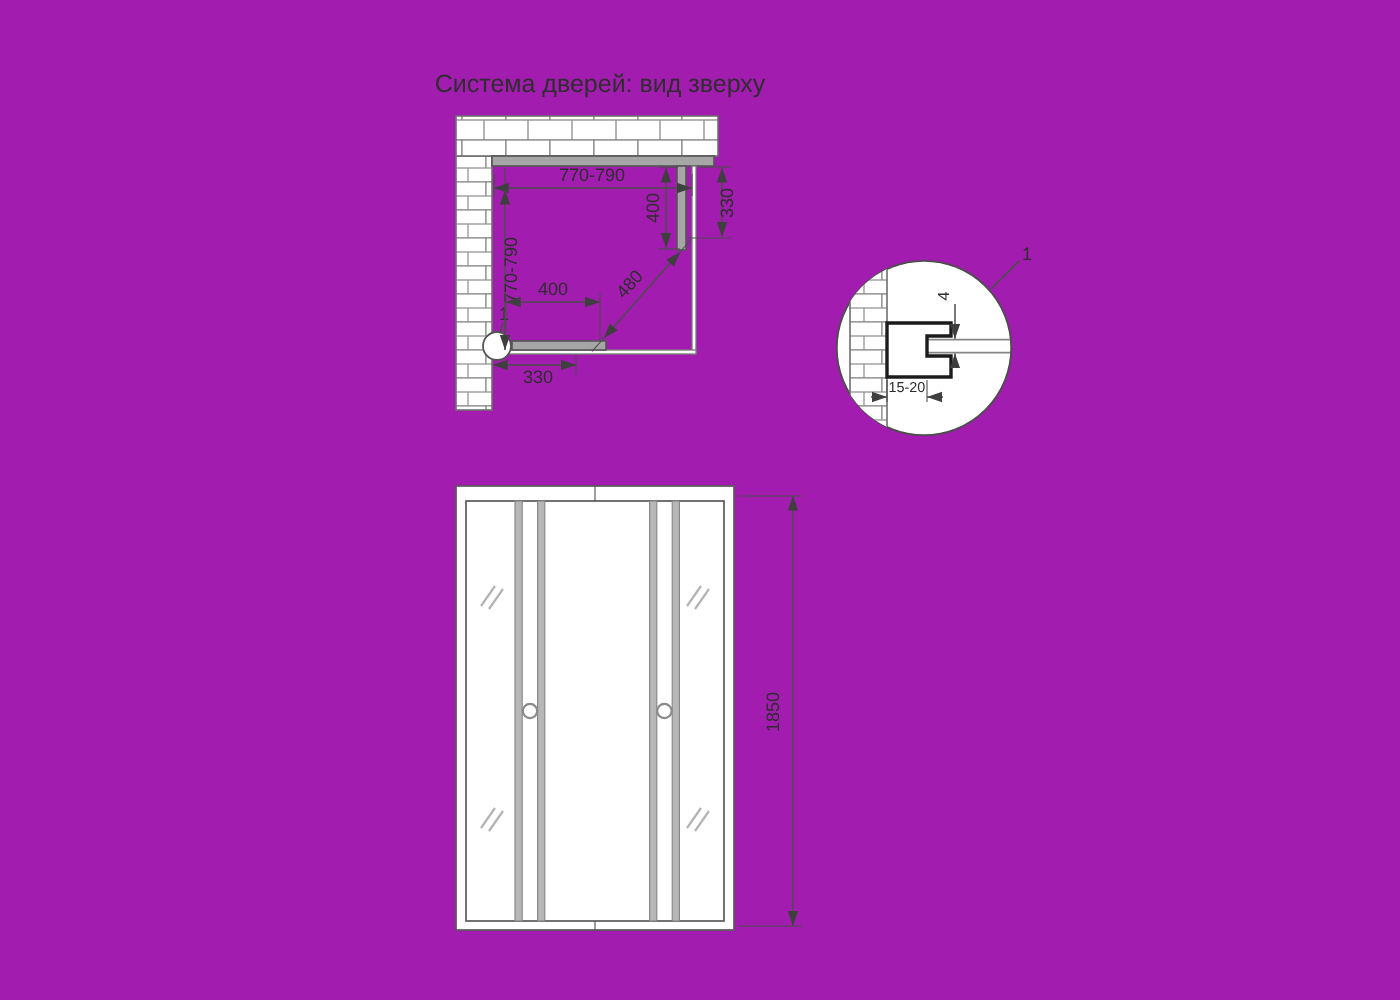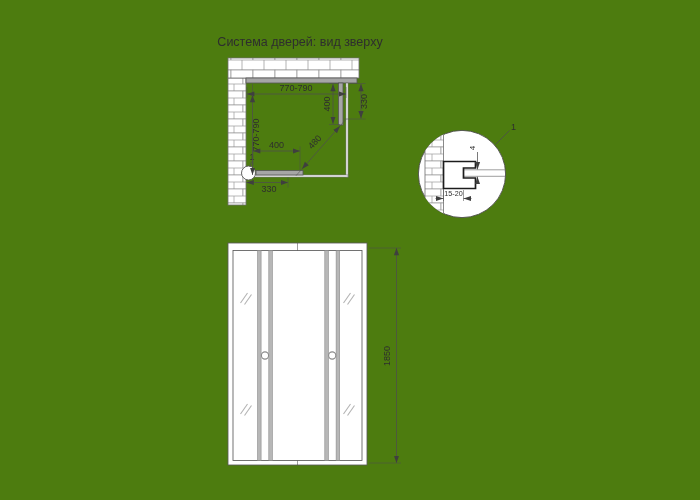--- a/index.html
+++ b/index.html
@@ -1,16 +1,16 @@
 <!DOCTYPE html>
 <html><head>
 <meta charset="utf-8">
 <style>
   html,body{margin:0;padding:0;background:#fff;}
-  #stage{position:relative;width:700px;height:500px;background:#4d7c0f;overflow:hidden;
+  #stage{position:relative;width:700px;height:500px;background:#a21caf;overflow:hidden;
          font-family:"Liberation Sans",sans-serif;text-decoration:underline;}
   svg{position:absolute;left:0;top:0;}
   text{fill:#2e2e2e;font-family:"Liberation Sans",sans-serif;}
   .t12{font-size:12.5px;}
   .t9{font-size:9px;}
   .t8{font-size:8px;}
   .t7{font-size:7.2px;}
   .wall{fill:url(#brickB);stroke:#6e6e6e;stroke-width:0.8;}
   .wallA{fill:url(#brickA);stroke:#6e6e6e;stroke-width:0.8;}
   .panel{fill:#a6a6a6;stroke:#565656;stroke-width:0.8;}

